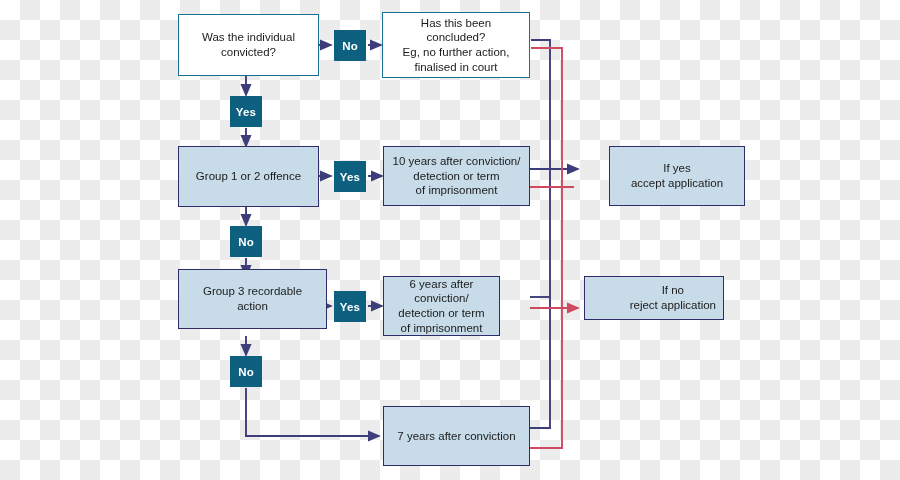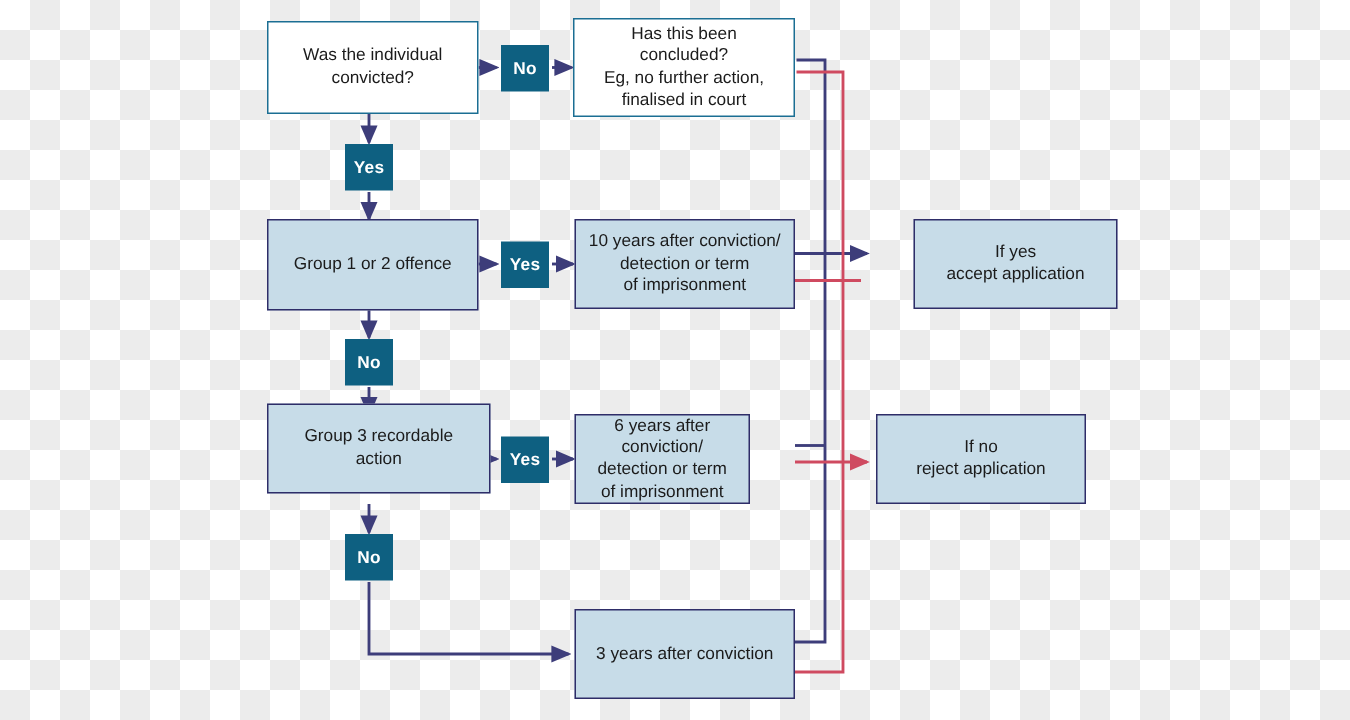--- a/index.html
+++ b/index.html
@@ -163,30 +163,30 @@
   </div>
 
   <div class="node filled" style="left:383px;top:276px;width:117px;height:60px;">
     <span class="txt">
       <span>6 years after conviction/</span><br>
       <span>detection or term</span><br>
       <span>of imprisonment</span>
     </span>
   </div>
 
-  <div class="node filled" style="left:584px;top:276px;width:140px;height:60px;">
+  <div class="node filled" style="left:584px;top:276px;width:140px;height:44px;justify-content:flex-end;">
     <span class="txt">
       <span>If no</span><br>
       <span>reject application</span>
     </span>
   </div>
 
   <div class="node filled" style="left:383px;top:406px;width:147px;height:60px;">
     <span class="txt">
-      <span>3 years after conviction</span>
+      <span>7 years after conviction</span>
     </span>
   </div>
 
   <div class="badge" style="left:334px;top:30px;width:32px;height:31px;">No</div>
 
   <div class="badge" style="left:230px;top:96px;width:32px;height:31px;">Yes</div>
 
   <div class="badge" style="left:334px;top:161px;width:32px;height:31px;">Yes</div>
 
   <div class="badge" style="left:230px;top:226px;width:32px;height:31px;">No</div>

